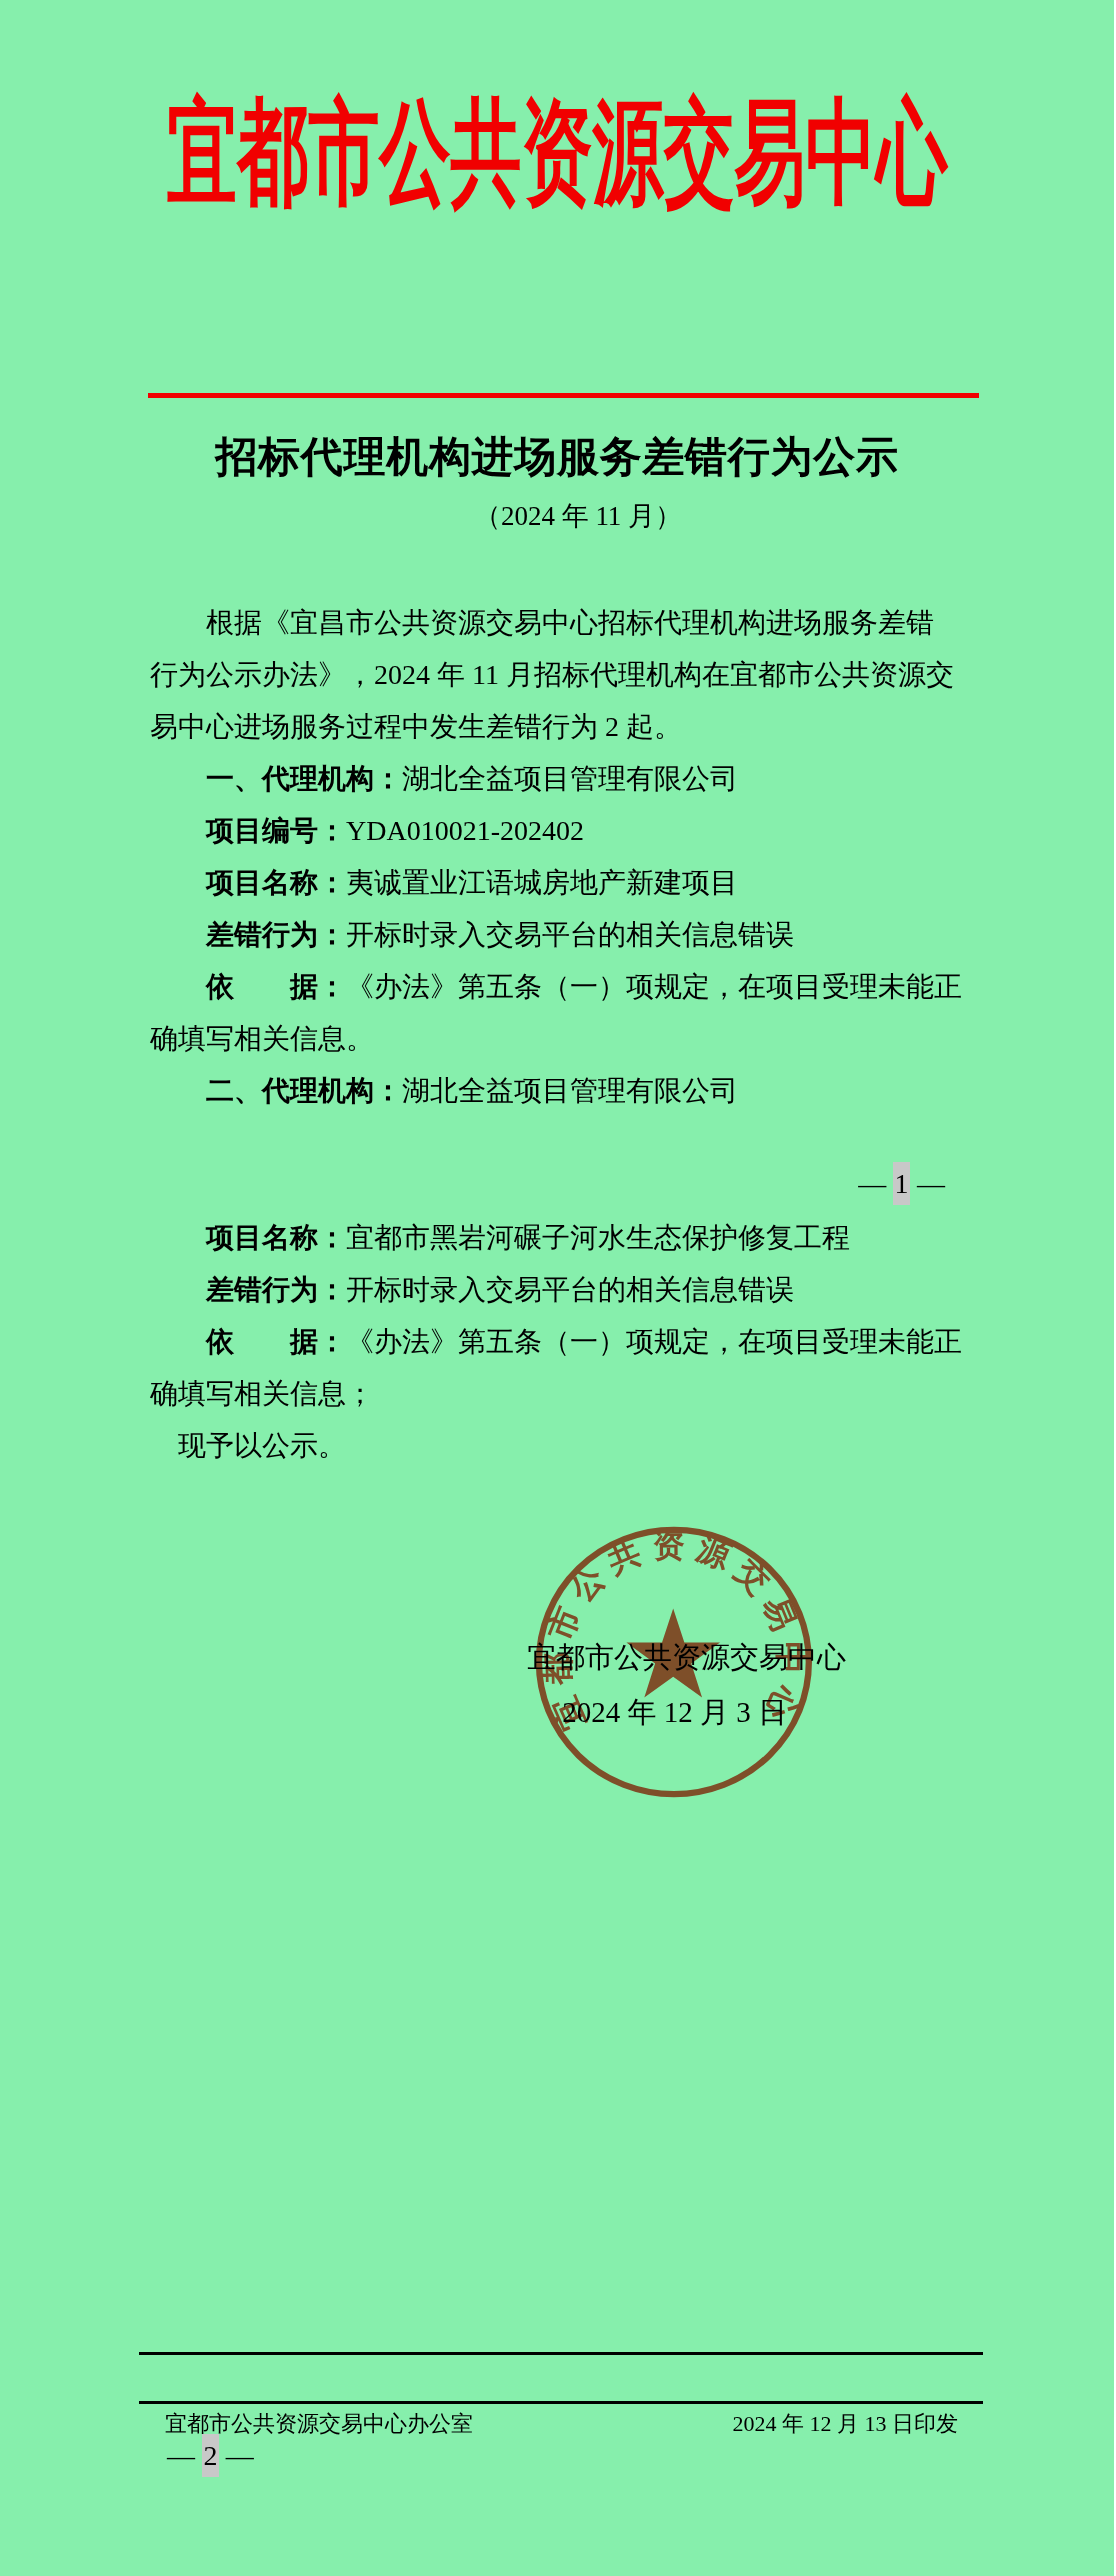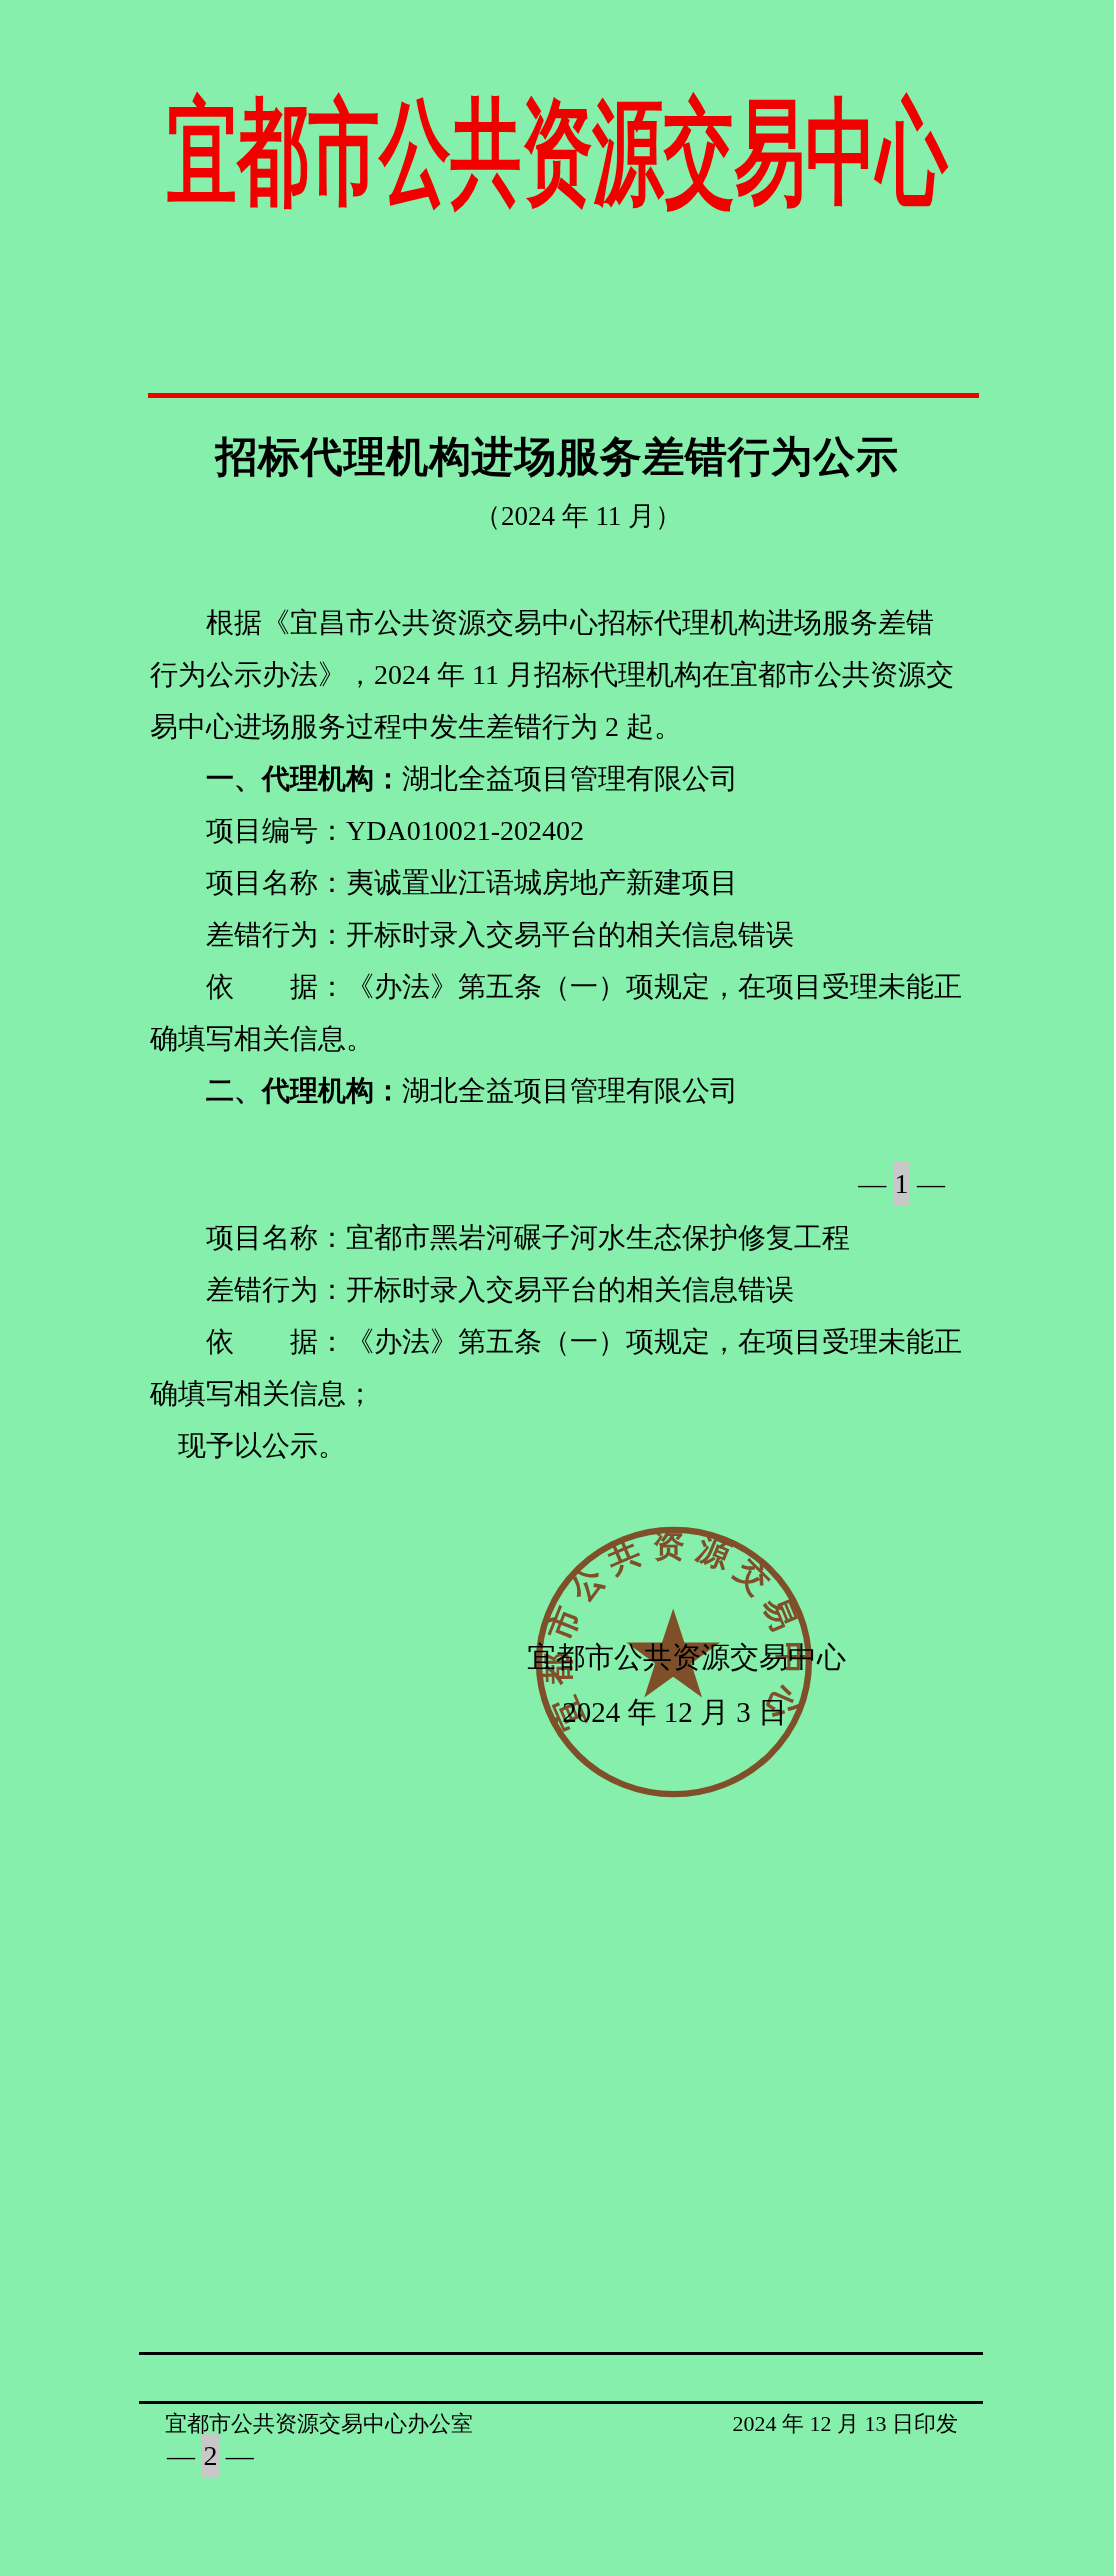--- a/index.html
+++ b/index.html
@@ -31,21 +31,21 @@
   }
   
   .body-block {
     position:absolute; left:150px; width:830px;
     font-size:28px; line-height:52px; white-space:nowrap;
   }
   #block1 { top:597px; }
   #block2 { top:1212px; }
   .indent2 { padding-left:56px; }
   .indent1 { padding-left:28px; }
-  .lbl { font-weight:normal; }
+  .lbl { font-weight:bold; }
   .hd-lbl { font-weight:bold; font-family:"Liberation Sans","DejaVu Sans",sans-serif; }
   
   .page-number { position:absolute; font-size:28px; line-height:28px; white-space:nowrap; }
   .pg1 { top:1170px; right:169px; }
   .pg2 { top:2442px; left:167px; }
   .pgnum { background:#c8c8c8; padding:5.6px 1.4px; margin:0 7px; }
   
   .sig-org  { position:absolute; top:1642px; left:493px; width:387px; text-align:center;
               font-size:29px; line-height:1.1; white-space:nowrap; }
   .sig-date { position:absolute; top:1697px; left:481px; width:387px; text-align:center;

